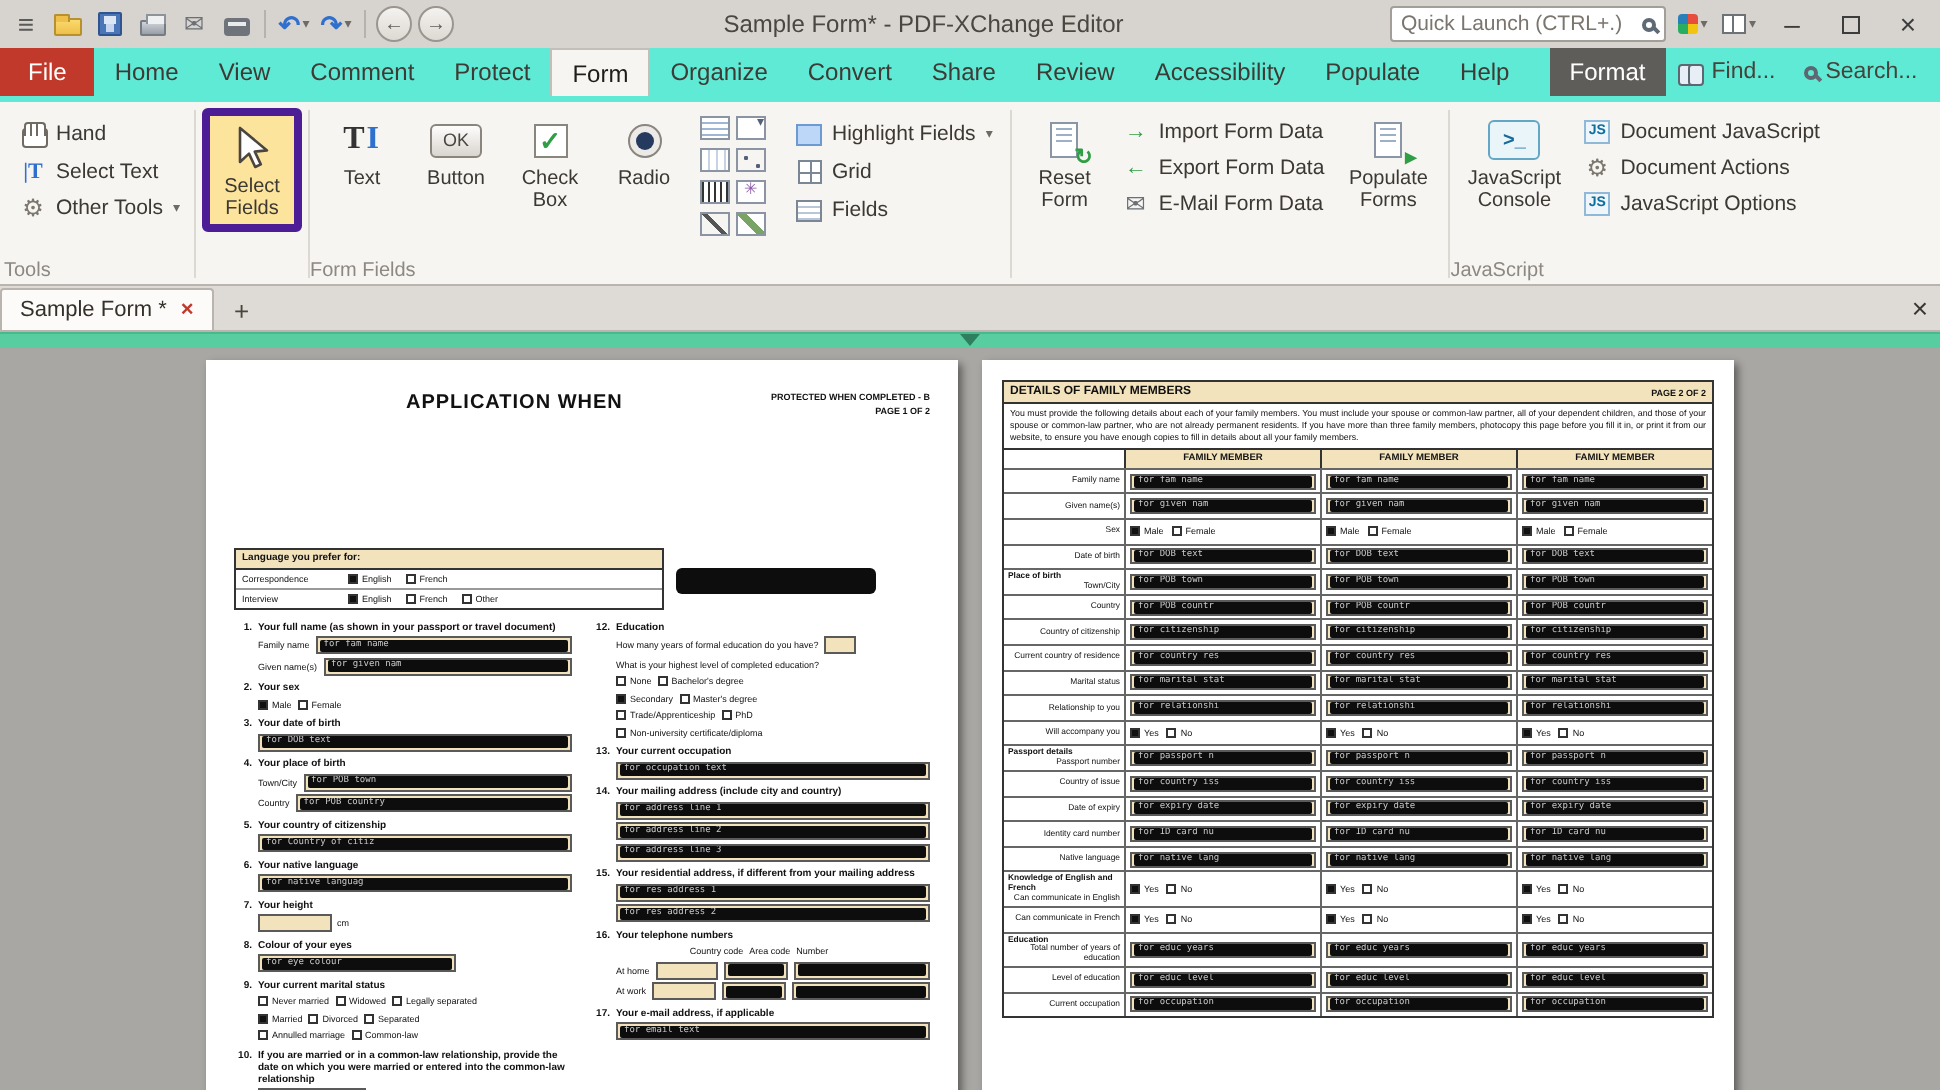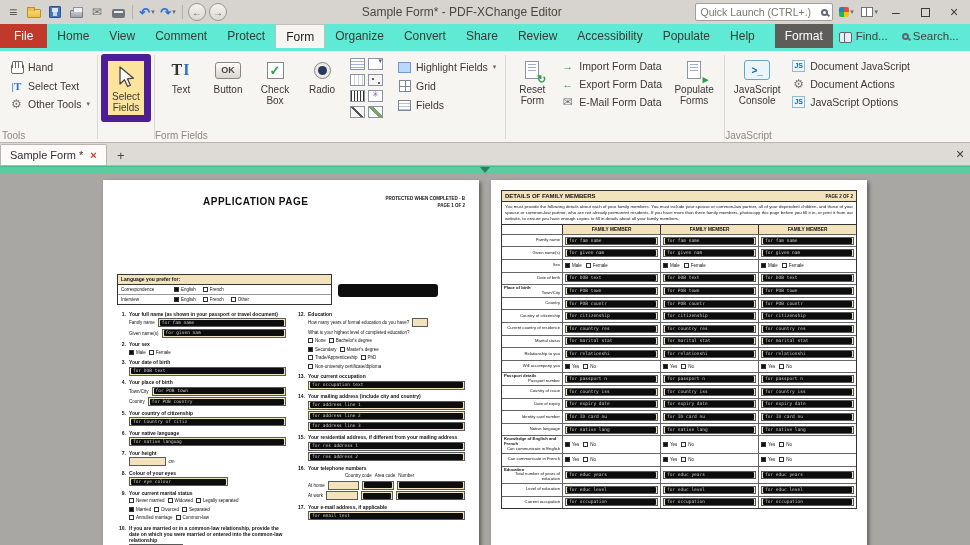--- a/index.html
+++ b/index.html
@@ -55,30 +55,30 @@
 .ribbon{height:92px;background:#f6f5f2;border-bottom:1px solid #b9b5ae;display:flex;align-items:stretch;padding:1px 2px 0}
 .rgroup{position:relative;display:flex;flex-direction:column;padding:2px 3px 13px}
 .glabel{position:absolute;bottom:1px;left:0;right:0;text-align:left;font-size:10px;color:#8d8881;white-space:nowrap}
 .gsep{width:1px;background:#dcd8d2;margin:3px 0;flex:none}
 .stackcol{display:flex;flex-direction:column;gap:2px;padding-top:4px}
 .srow{display:flex;align-items:center;gap:4px;font-size:10.5px;color:#3c3832;padding:2px 4px;border-radius:2px;white-space:nowrap}
 .ic{width:15px;display:inline-flex;align-items:center;justify-content:center;flex:none}
 .ff-row{display:flex;align-items:flex-start;gap:1px}
 .bigbtn{width:46px;display:flex;flex-direction:column;align-items:center;gap:2px;padding:4px 1px 2px;border-radius:3px}
 .bigbtn .biglabel{font-size:10px;line-height:1.1;text-align:center;color:#3c3832}
-.bigbtn.active{background:#fce49c;border:7px solid #4c1d95}
+.bigbtn.active{background:#fce49c;border:4px solid #4c1d95}
 .bigic{position:relative;width:26px;height:24px;display:flex;align-items:center;justify-content:center}
 .ic-hand{width:12px;height:13px;position:relative;margin-top:1px}
 .ic-hand::before{content:'';position:absolute;bottom:0;left:0;width:11px;height:8px;background:#fff;border:1px solid #6f6a62;border-radius:2px}
 .ic-hand::after{content:'';position:absolute;top:0;left:1px;width:9px;height:6px;border:1px solid #6f6a62;border-bottom:none;border-radius:2px 2px 0 0;background:linear-gradient(90deg,#fff 0 2px,#6f6a62 2px 3px,#fff 3px 5px,#6f6a62 5px 6px,#fff 6px 9px)}
 .g-selt{color:#2f6fce;font-weight:bold;font-size:11px;font-family:"Liberation Serif",serif}
 .g-gear{color:#7c776f;font-size:12px;line-height:1}
 .ic-ti{font-family:"Liberation Serif",serif;font-weight:bold;font-size:16px;color:#333;letter-spacing:1px;line-height:1}
 .ic-ti i{color:#2f6fce;font-style:normal}
-.ic-ok{width:28px;height:17px;border:1px solid #8a857d;border-radius:3px;background:linear-gradient(#fdfdfc,#d9d5cf);font-size:9px;font-weight:bold;color:#4a453f;display:flex;align-items:center;justify-content:center}
+.ic-ok{width:28px;height:17px;border:1px solid #8a857d;border-radius:3px;background:linear-gradient(#fdfdfc,#d9d5cf);font-size:9px;font-weight:normal;color:#4a453f;display:flex;align-items:center;justify-content:center}
 .ic-chk{width:17px;height:17px;border:1px solid #8a857d;background:#fff;display:flex;align-items:center;justify-content:center;color:#2f9e44;font-weight:bold;font-size:13px}
 .ic-radio{width:17px;height:17px;border:1px solid #8a857d;border-radius:50%;background:#eceae6;position:relative}
 .ic-radio::before{content:'';position:absolute;inset:3px;border-radius:50%;background:#243a5e}
 .minigrid{display:grid;grid-template-columns:repeat(2,16px);grid-auto-rows:14px;gap:2px;padding:4px 4px 0}
 .mini{width:15px;height:12px;border:1px solid #8a94a2;background:#fff;position:relative}
 .m-lines{background:repeating-linear-gradient(#fff 0 2px,#9fb6d4 2px 3px)}
 .m-combo::after{content:'▾';position:absolute;right:0;top:-2px;font-size:7px;color:#55617a}
 .m-date{background:repeating-linear-gradient(90deg,#fff 0 3px,#c7d3e4 3px 4px)}
 .m-bar{background:repeating-linear-gradient(90deg,#333 0 1px,#fff 1px 3px)}
 .m-pen{background:linear-gradient(45deg,transparent 42%,#555 42% 56%,transparent 56%)}
@@ -409,21 +409,21 @@
   <div class="dclose-all">×</div>
 </div>
 <div class="greenbar">
     <span class="gb-marker"></span>
   </div>
 
 <div class="docarea">
 
   <div class="page">
     <div class="p1-head">
-      <div class="p1-title">APPLICATION PAGE</div>
+      <div class="p1-title">APPLICATION WHEN</div>
       <div class="p1-meta">
         <div>PROTECTED WHEN COMPLETED - B</div>
         <div>PAGE 1 OF 2</div>
       </div>
     </div>
     <div class="p1-spacer"></div>
     <div class="p1-langrow">
       <div class="langbox">
         <div class="lb-head">Language you prefer for:</div>
         <div class="lb-row">

